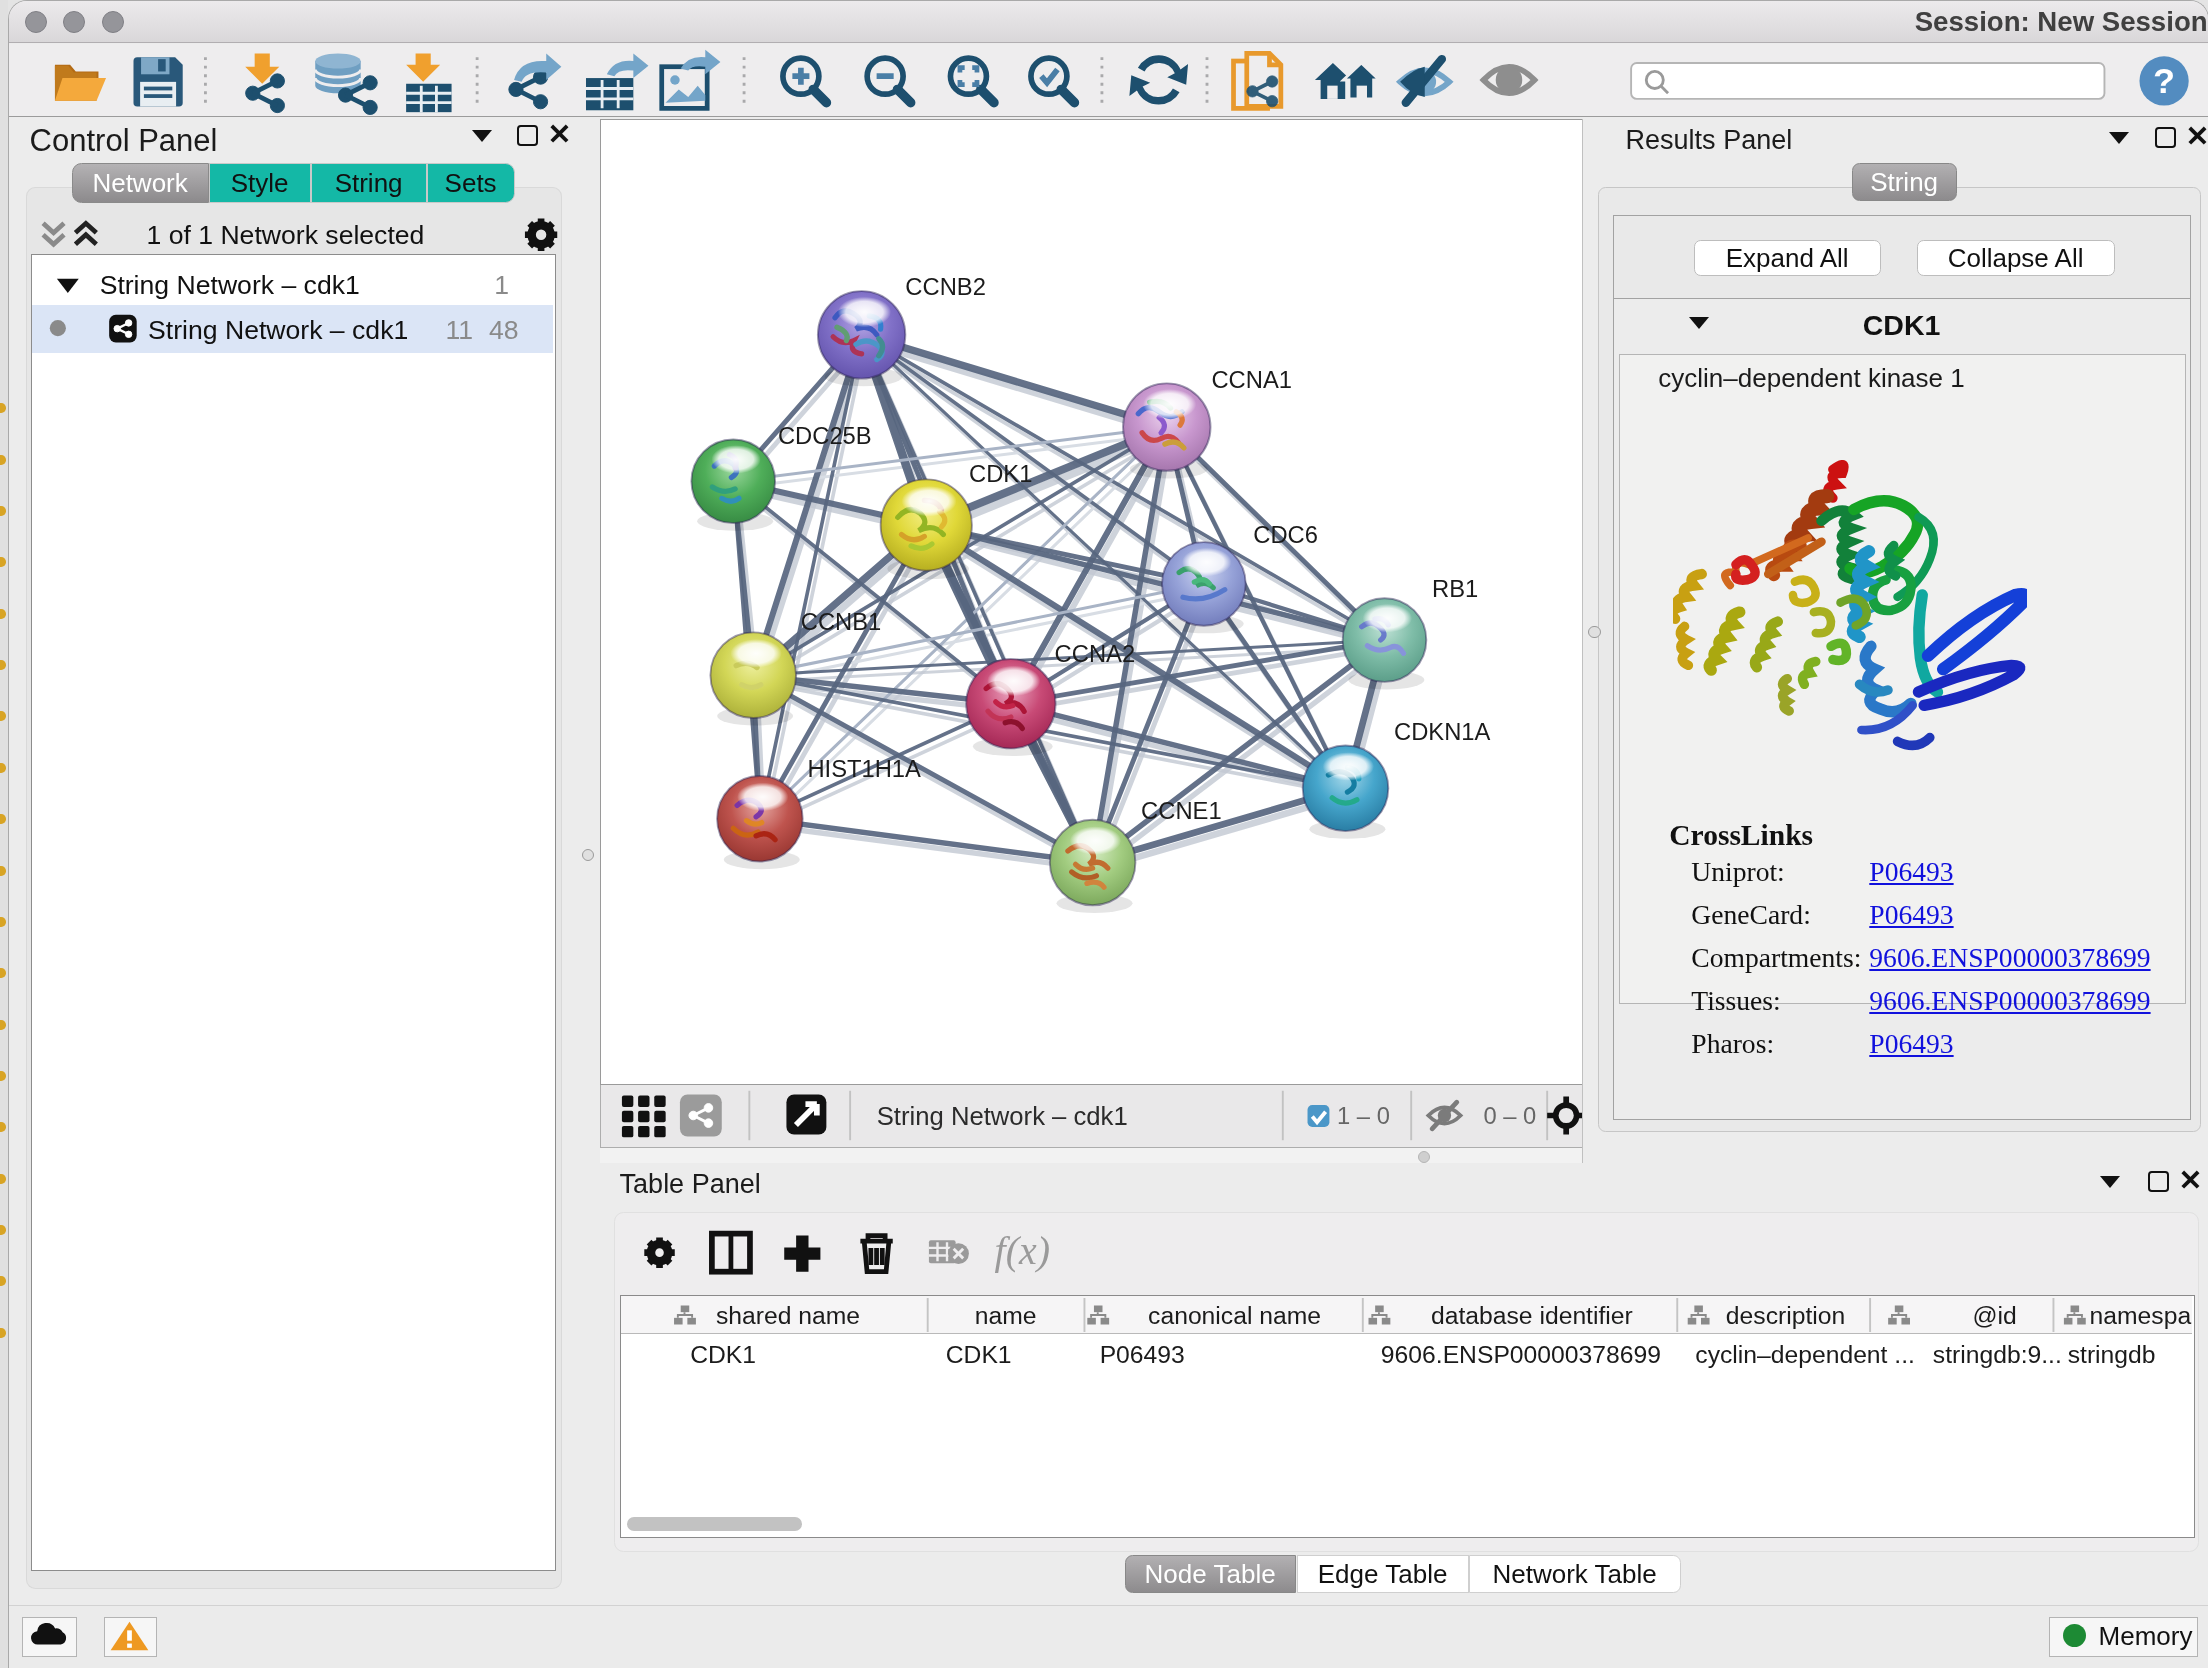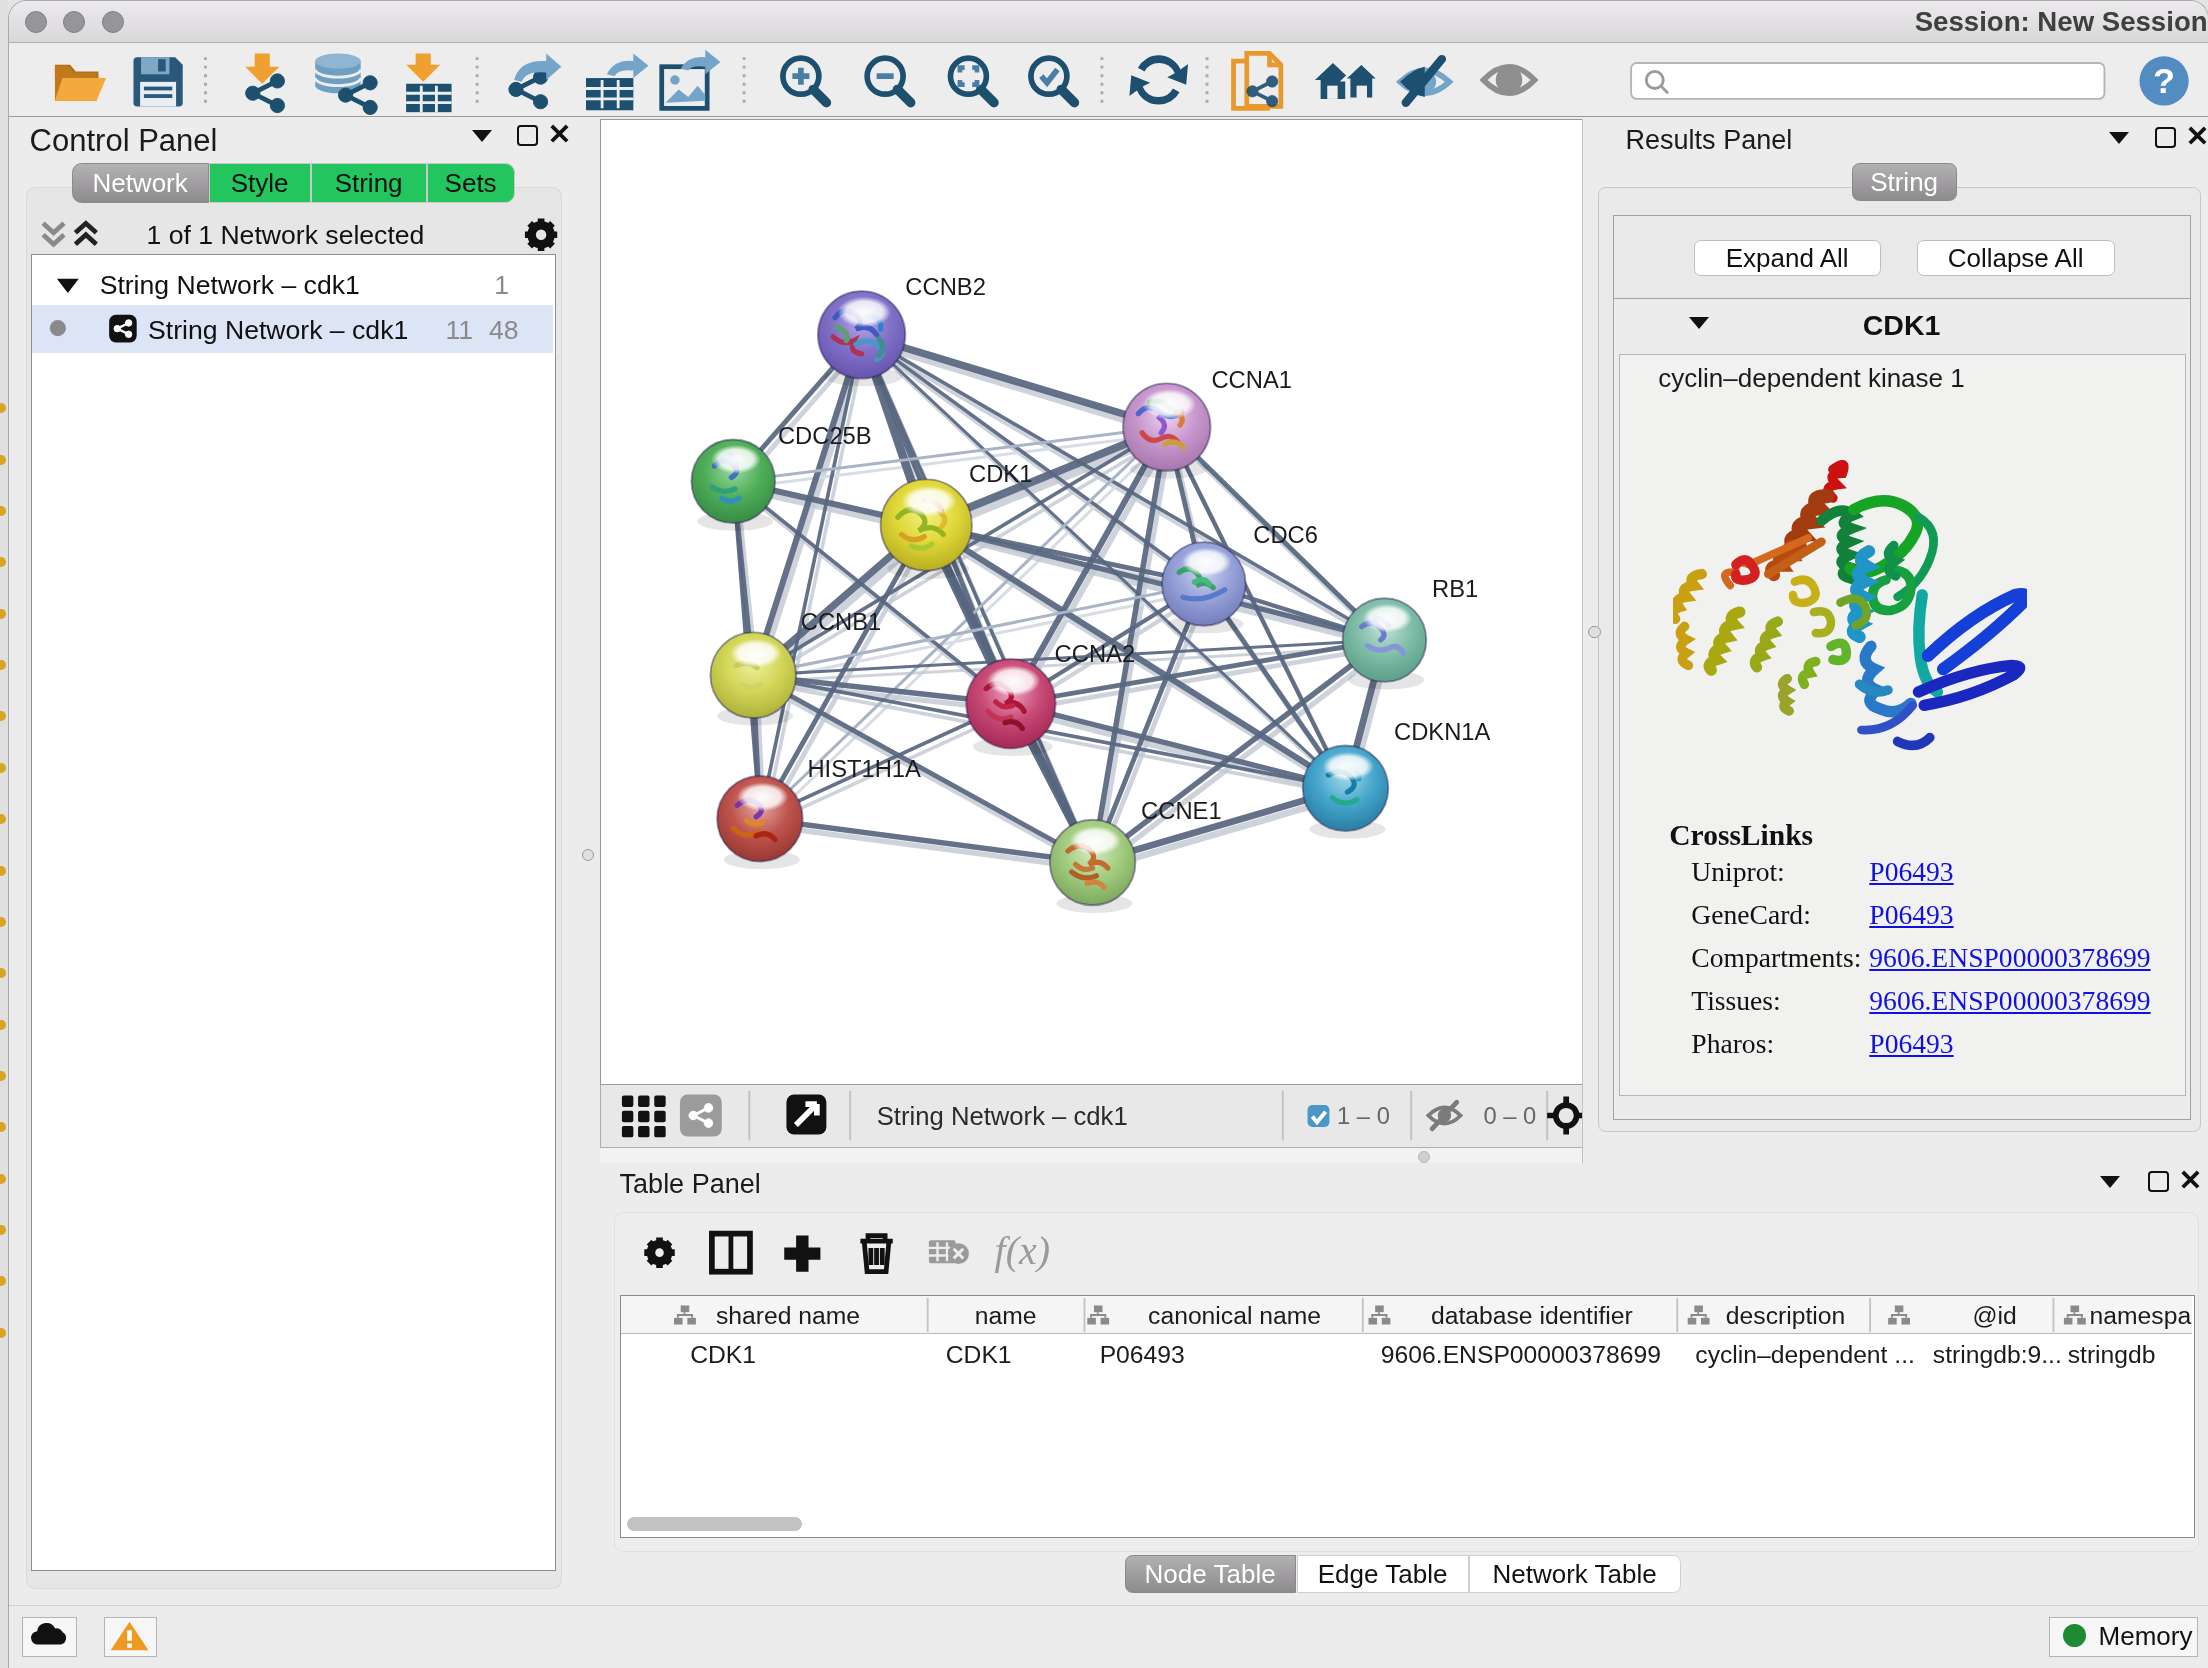--- a/index.html
+++ b/index.html
@@ -19,21 +19,21 @@
     background:#eeedee;border-bottom:1.9px solid #9b9b9b;}
   #main{position:absolute;left:0;top:118px;width:100%;height:1486px;background:#ececec;}
   
   #cp{position:absolute;left:0;top:0;width:561px;height:1486px;background:#ececec;}
   #cp-title{position:absolute;left:21px;top:3.8px;font-size:31px;color:#1b1b1b;}
   
   .ph-tri{width:0;height:0;border-left:10.5px solid transparent;border-right:10.5px solid transparent;border-top:12.4px solid #111;}
   .ph-sq{width:21px;height:21px;border:2.9px solid #111;border-radius:3.8px;background:transparent;}
   
   .tab{position:absolute;top:44px;height:40px;font-size:26px;text-align:center;
-    background:#22c55e;color:#111;border:1px solid #c9c9c9;line-height:38px;z-index:5;}
+    background:#14b8a6;color:#111;border:1px solid #c9c9c9;line-height:38px;z-index:5;}
   .tab.sel{background:linear-gradient(#b4b2b4,#8c8a8c);color:#fff;border:1px solid #8a8a8a;}
   #cp-pane{position:absolute;left:17px;top:68px;width:536px;height:1402px;
     background:#e6e6e6;border-radius:9.5px;box-shadow:0 0 0 1px #d9d9d9 inset;}
   #netbar{position:absolute;left:0px;top:0px;width:536px;height:67px;}
   #netlist{position:absolute;left:5.7px;top:67px;width:525px;height:1317px;
     background:#fff;border:1.9px solid #8c8c8c;}
   #row-sel{position:absolute;left:0;top:50px;width:521px;height:48px;background:#dbe5f6;}
   
   #gutter{position:absolute;left:561px;top:0;width:37px;height:1046px;background:#ececec;}
   
@@ -626,21 +626,21 @@
       <div class="ph-sq abs" style="left:572px;top:7.6px"></div>
       <div class="abs" style="left:603px;top:1px;font-size:28.5px;font-weight:bold;color:#111">✕</div>
       <div class="abs" style="left:15px;top:68px;width:603px;height:945px;background:#e9e9e9;border:1px solid #c6c6c6;border-radius:7.6px;"></div>
       <div class="abs" style="left:269px;top:44px;width:105px;height:38px;background:linear-gradient(#b2b0b2,#8d8b8d);border:1px solid #888;border-radius:7.6px;color:#fff;font-size:26px;text-align:center;line-height:36px;">String</div>
       <div class="abs" style="left:30px;top:96px;width:578px;height:84px;border:1px solid #a2a2a2;background:#e9e9e9;"></div>
       <div class="abs" style="left:111px;top:121px;width:187px;height:36px;background:#fff;border:1px solid #bdbdbd;border-radius:6.7px;font-size:26px;color:#111;text-align:center;line-height:34px;">Expand All</div>
       <div class="abs" style="left:334px;top:121px;width:198px;height:36px;background:#fff;border:1px solid #bdbdbd;border-radius:6.7px;font-size:26px;color:#111;text-align:center;line-height:34px;">Collapse All</div>
       <div class="abs" style="left:30px;top:179px;width:578px;height:822px;border:1px solid #a2a2a2;background:#ececec;">
         <div class="ph-tri abs" style="left:75px;top:18px;"></div>
         <div class="abs" style="left:0;top:9.5px;width:100%;text-align:center;font-size:28.5px;font-weight:bold;color:#111;">CDK1</div>
-        <div class="abs" style="left:5.7px;top:55px;width:567px;height:742px;border:1px solid #b5b5b5;background:#f1f1f0;">
+        <div class="abs" style="left:5.7px;top:55px;width:567px;height:650px;border:1px solid #b5b5b5;background:#f1f1f0;">
           <div class="abs" style="left:38px;top:7.6px;font-size:26px;color:#1b1b1b;">cyclin–dependent kinase 1</div>
           <svg class="abs" style="left:53px;top:105px" width="354" height="308" viewBox="0 0 372 324" fill="none" stroke-linecap="round">
             <path d="M168 10 q16 -12 10 4 q-18 0 -6 12 q-16 2 -4 14" stroke="#cc1111" stroke-width="10"></path>
             <path d="M162 38 q-20 0 -8 13 q-20 1 -9 14 q-20 2 -9 14 q-18 2 -8 12" stroke="#a33b10" stroke-width="15"></path>
             <path d="M134 90 q-18 -2 -10 10 q-18 0 -10 11 q-16 0 -8 10" stroke="#b84a10" stroke-width="13"></path>
             <path d="M100 120 l56 -34" stroke="#c26018" stroke-width="9"></path>
             <path d="M60 132 q-14 -16 6 -14 q-2 -14 14 -8 l62 -28" stroke="#d2691e" stroke-width="8"></path>
             <path d="M66 110 q10 -10 16 0 q10 12 -4 16 q-14 2 -12 -6" stroke="#d42020" stroke-width="10"></path>
             <path d="M30 120 q-16 2 -8 12 q-16 2 -8 12 q-14 2 -8 11 q-12 4 -4 12" stroke="#c8a012" stroke-width="11"></path>
             <path d="M12 175 q-10 8 2 14 q-12 8 0 14 q-10 8 2 13" stroke="#c8a012" stroke-width="10"></path>

